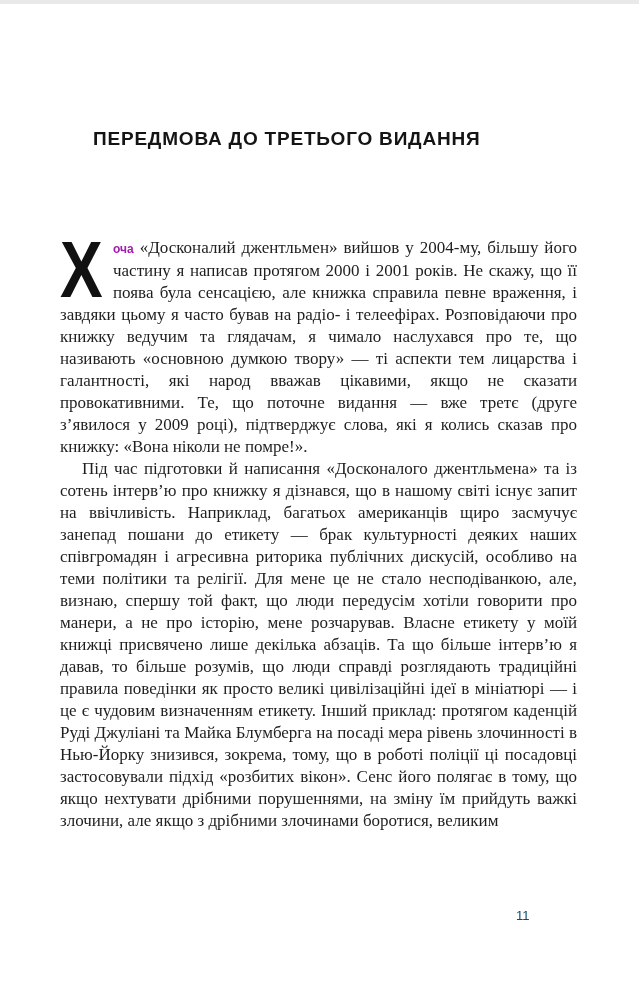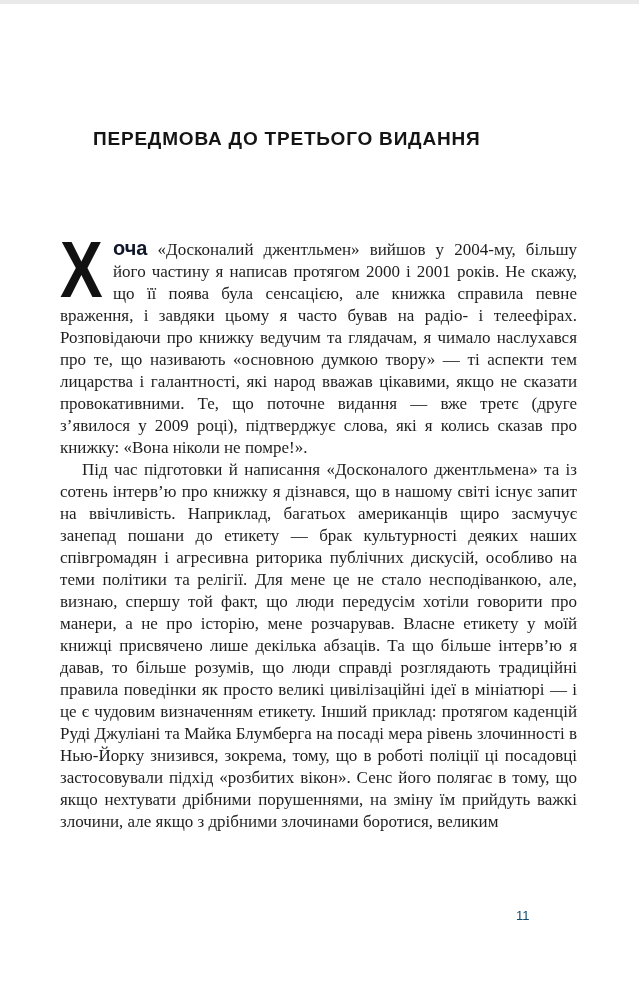--- a/index.html
+++ b/index.html
@@ -58,22 +58,22 @@
     font-size: 80px;
     line-height: 60px;
     color: #111111;
     transform: scaleX(0.8);
     transform-origin: left top;
     overflow: visible;
   }
   .lead-bold {
     font-family: "Liberation Sans", "DejaVu Sans", sans-serif;
     font-weight: 700;
-    font-size: 20px;
-    color: #0f172a;
+    font-size: 12px;
+    color: #a21caf;
   }
   .folio {
     position: absolute;
     left: 516px;
     top: 904px;
     font-family: "Liberation Sans", "DejaVu Sans", sans-serif;
     font-size: 13px;
     color: #0c4a6e;
   }
 </style>

